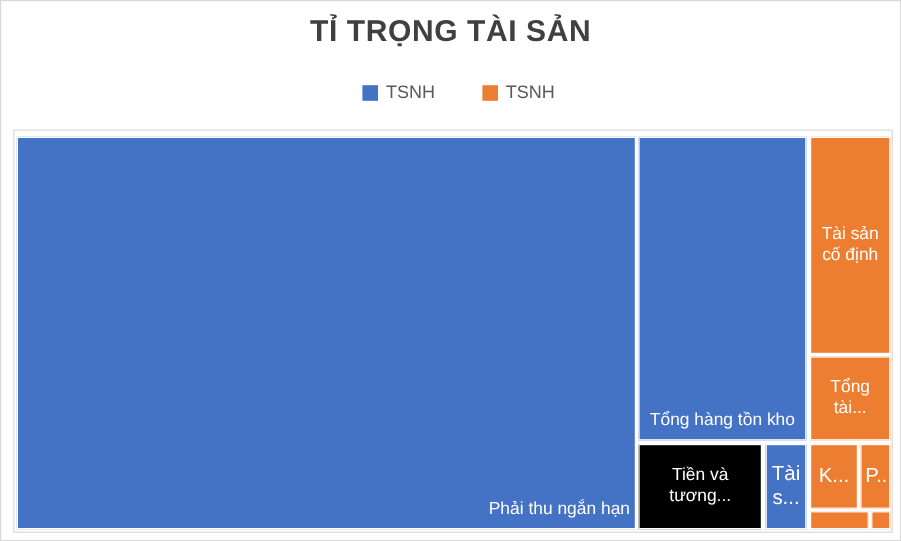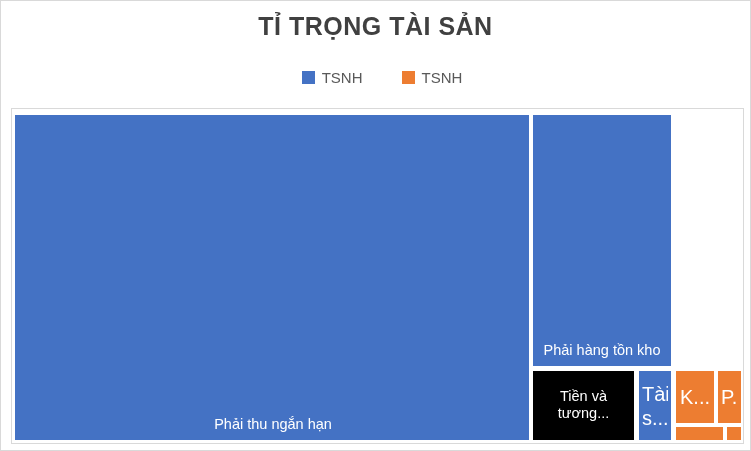--- a/index.html
+++ b/index.html
@@ -90,37 +90,37 @@
     color: #ffffff;
     font-size: 14.5px;
     line-height: 1.22;
     white-space: pre-line;
     overflow: hidden;
   }
   .lbl-bottom-left {
     left: 6px;
     bottom: 6px;
     right: 4px;
-    text-align: center;
+    text-align: right;
   }
   .lbl-center {
     left: 3px;
     right: 3px;
     top: 50%;
     transform: translateY(-50%);
     text-align: center;
   }
   .lbl-bottom-center {
     left: 3px;
     right: 3px;
     bottom: 6px;
     text-align: center;
   }
   .lbl-tiny {
-    font-size: 20px;
+    font-size: 17px;
   }
 </style>
 </head>
 <body>
 
 <div id="chart-root">
 
   <div id="chart-frame"></div>
 
   <div id="chart-title">TỈ TRỌNG TÀI SẢN</div>
@@ -136,32 +136,38 @@
     </div>
   </div>
 
   <div id="plot-area">
 
     <div class="tile" style="left:2px; top:5px; width:516px; height:327px; background:#4472C4;">
       <span class="tile-label lbl-bottom-left">Phải thu ngắn hạn</span>
     </div>
 
     <div class="tile" style="left:520px; top:5px; width:140px; height:253px; background:#4472C4;">
-      <span class="tile-label lbl-bottom-center">Phải hàng tồn kho</span>
+      <span class="tile-label lbl-bottom-center">Tổng hàng tồn kho</span>
     </div>
 
     <div class="tile" style="left:520px; top:261px; width:103px; height:71px; background:#000000;">
       <span class="tile-label lbl-center">Tiền và tương...</span>
     </div>
 
     <div class="tile" style="left:626px; top:261px; width:34px; height:71px; background:#4472C4;">
       <span class="tile-label lbl-center lbl-tiny">Tài s...</span>
     </div>
 
+    <div class="tile" style="left:663px; top:5px; width:67px; height:181px; background:#ED7D31;">
+      <span class="tile-label lbl-center">Tài sản cố định</span>
+    </div>
 
+    <div class="tile" style="left:663px; top:188px; width:67px; height:70px; background:#ED7D31;">
+      <span class="tile-label lbl-center">Tổng tài...</span>
+    </div>
 
     <div class="tile" style="left:663px; top:261px; width:40px; height:54px; background:#ED7D31;">
       <span class="tile-label lbl-center lbl-tiny">K...</span>
     </div>
 
     <div class="tile" style="left:705px; top:261px; width:25px; height:54px; background:#ED7D31;">
       <span class="tile-label lbl-center lbl-tiny">P...</span>
     </div>
 
     <div class="tile" style="left:663px; top:317px; width:49px; height:15px; background:#ED7D31;">

